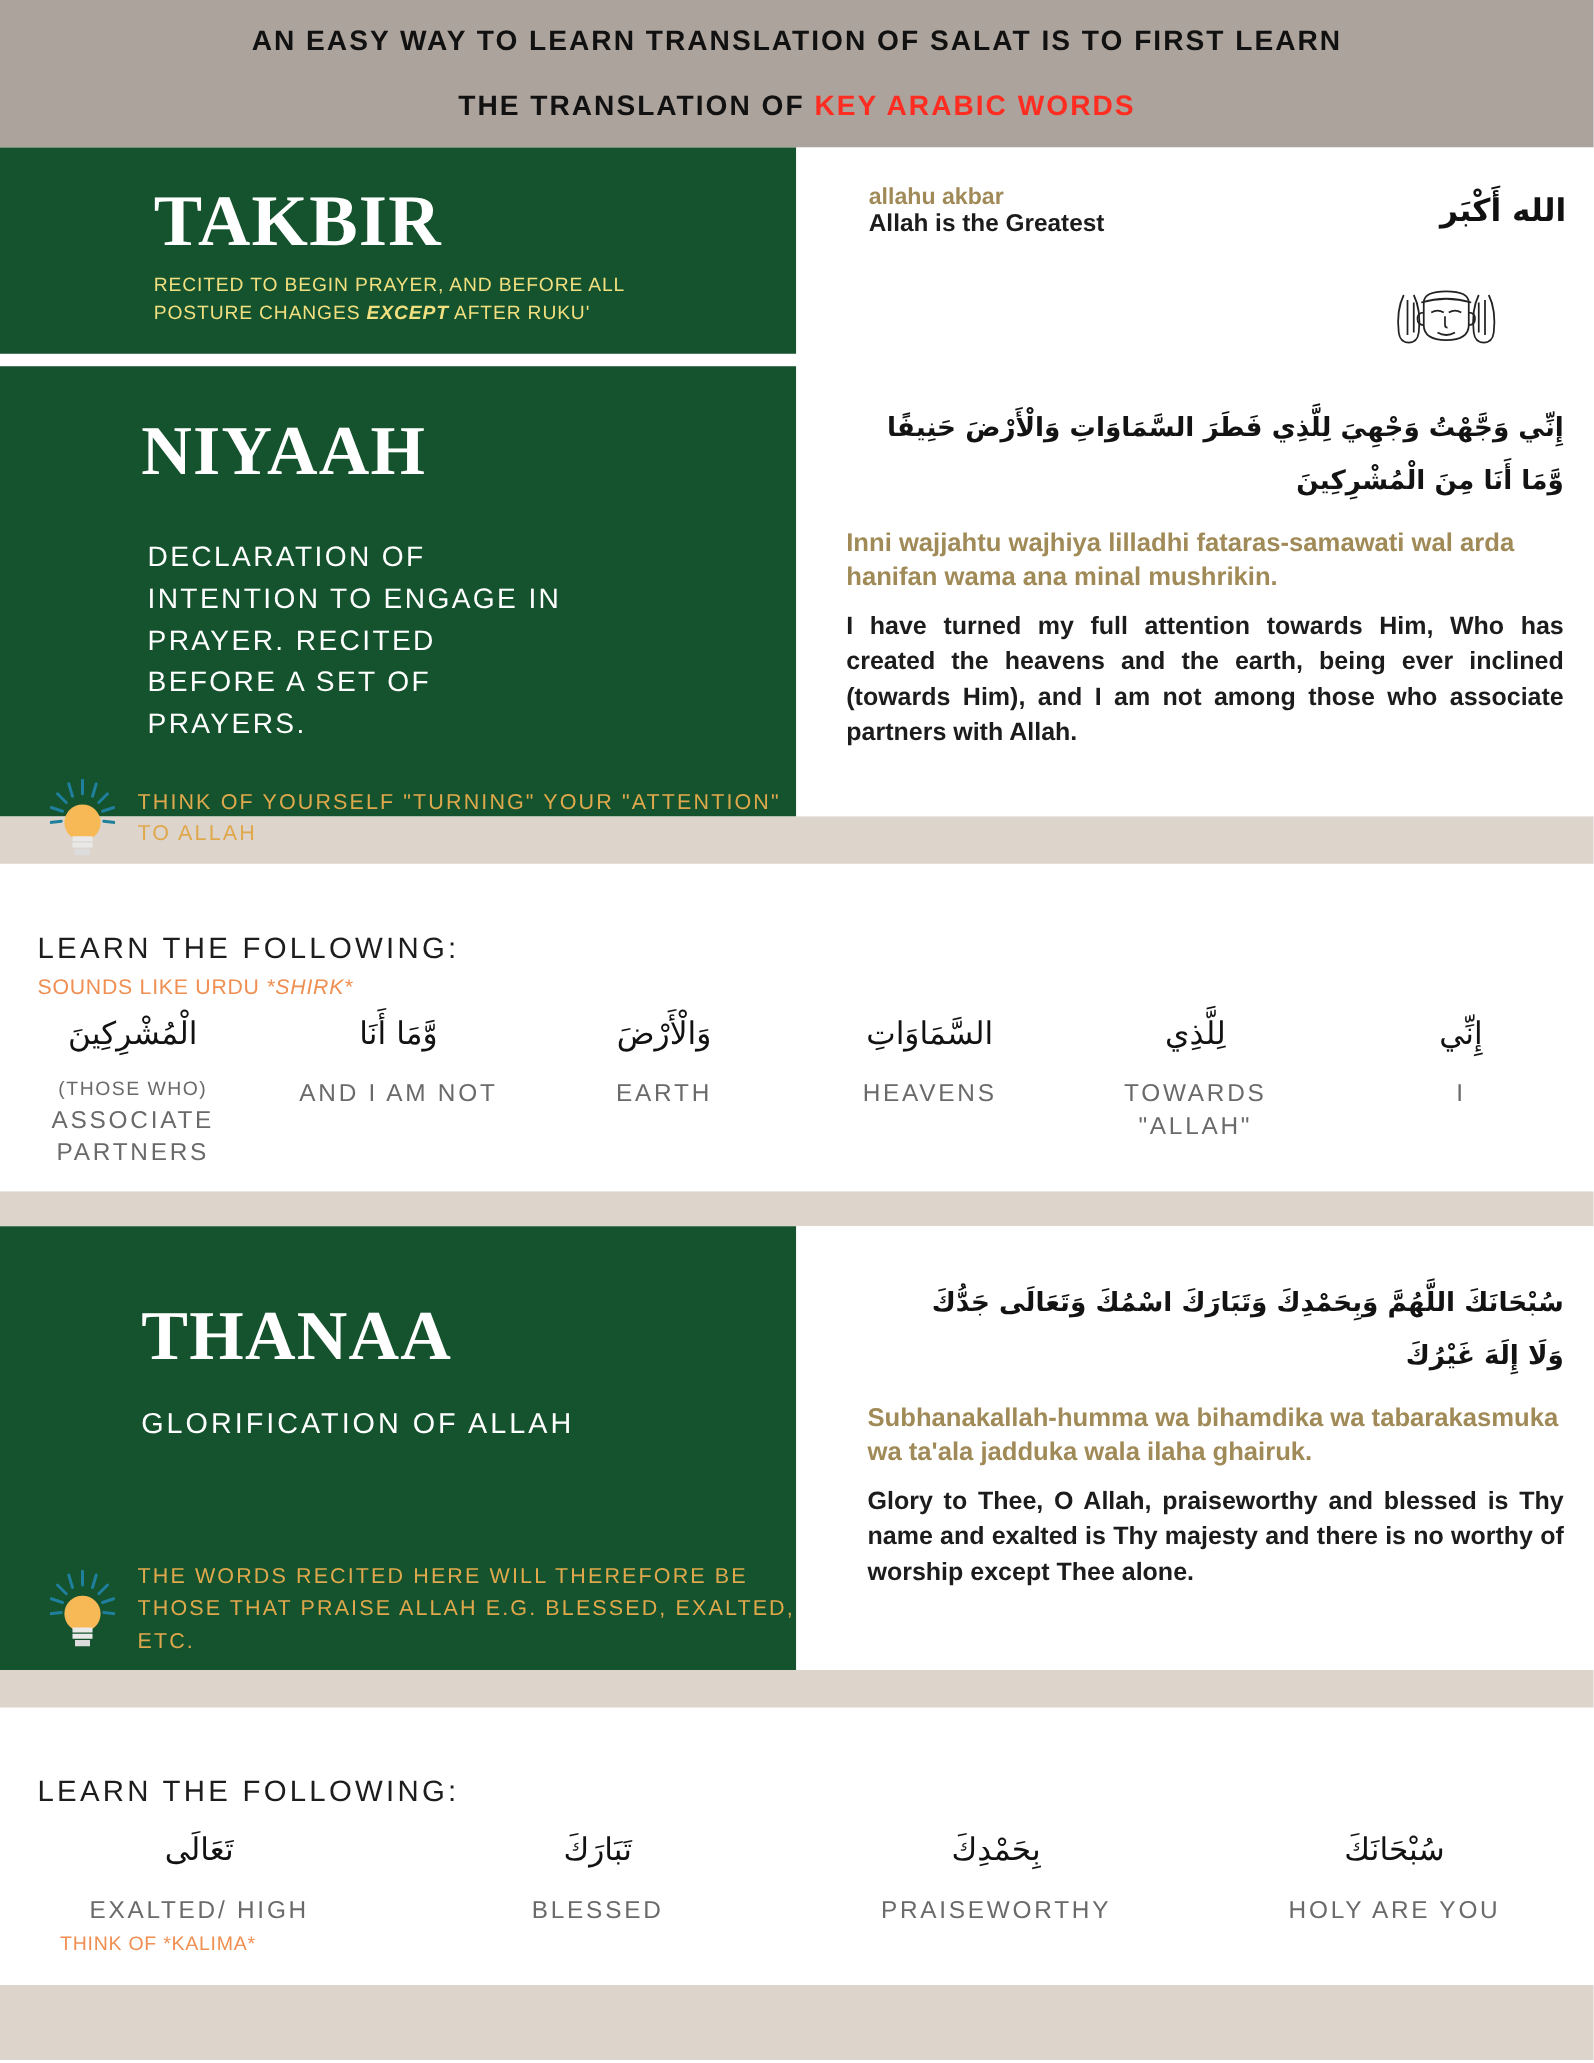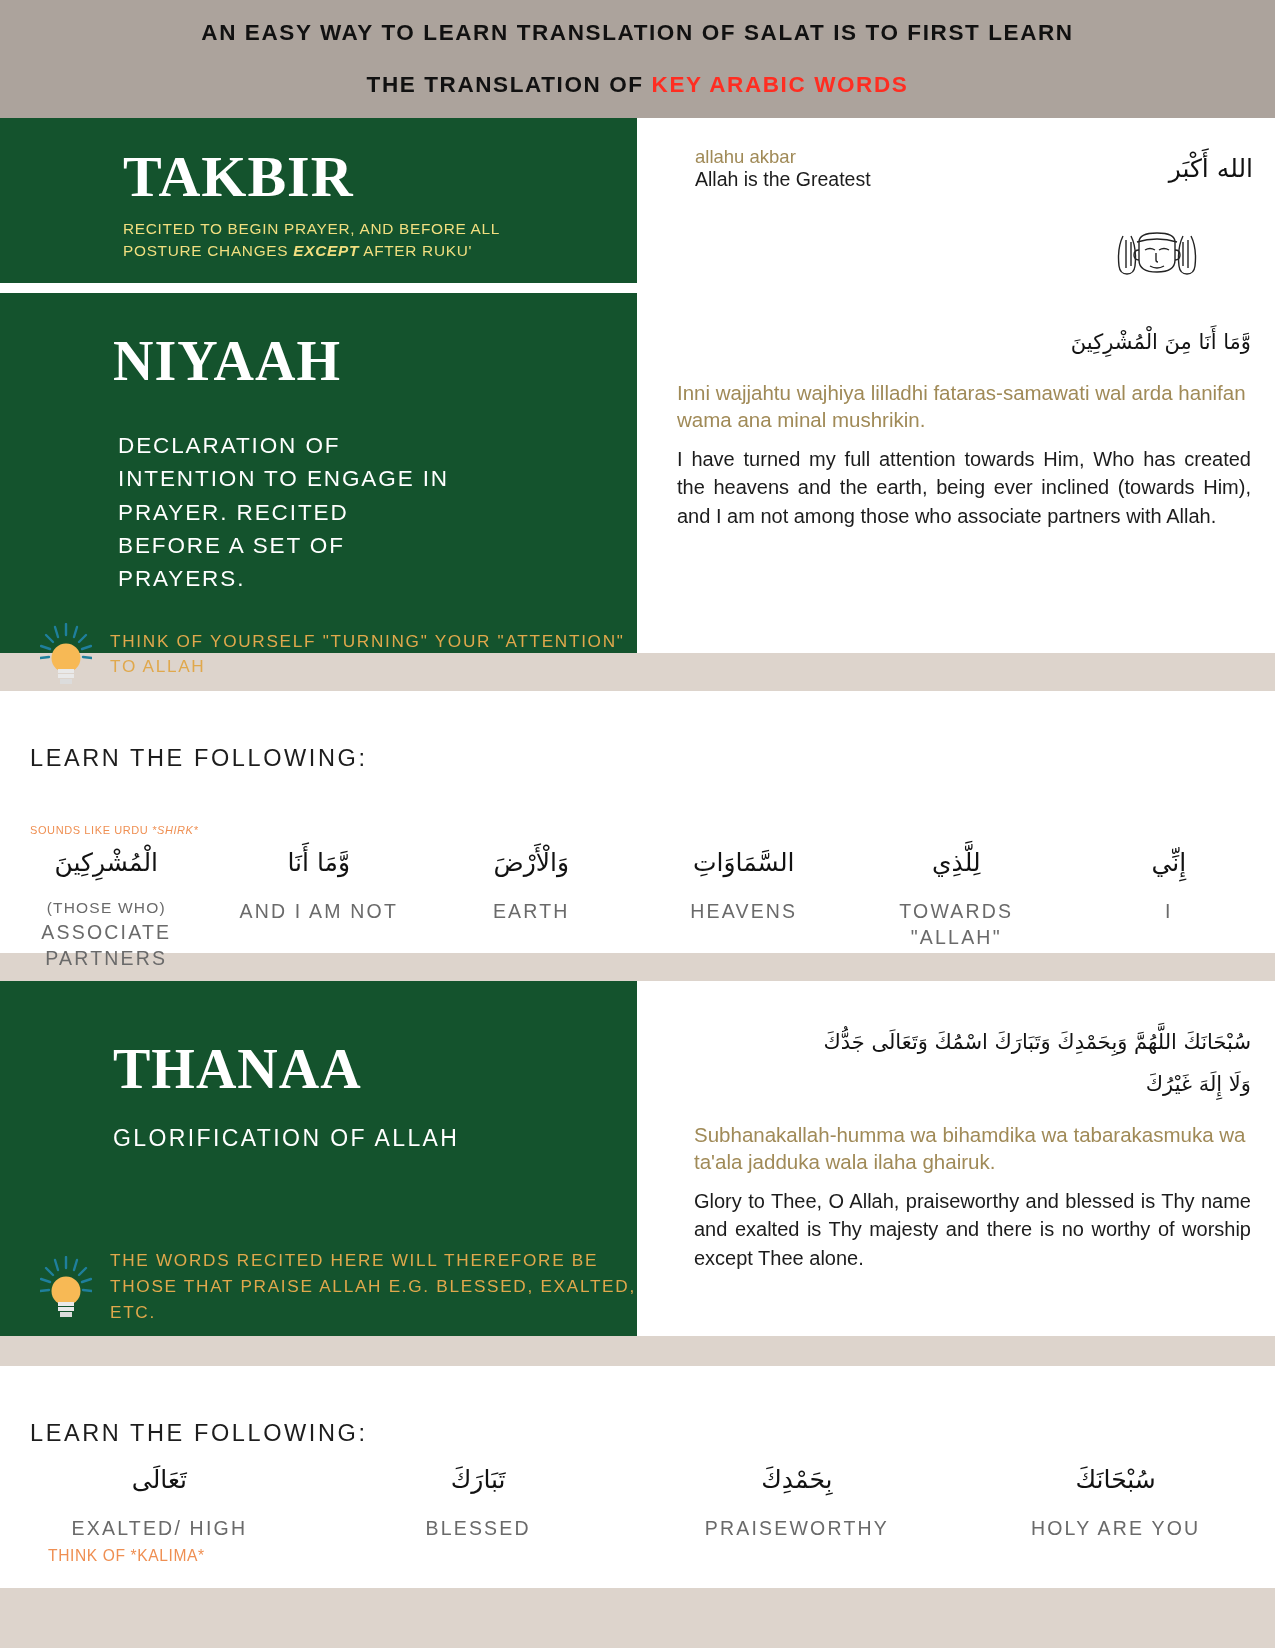--- a/index.html
+++ b/index.html
@@ -37,20 +37,21 @@
     background: #14532d;
     width: 637px;
     flex: 0 0 637px;
     position: relative;
   }
   .light-pane {
     background: #ffffff;
     width: 638px;
     flex: 0 0 638px;
     position: relative;
+    font-weight: bold;
   }
 
   .band { background: #ddd4cc; width: 1275px; }
   .white-gap { background:#ffffff; width:1275px; }
 
   
   .takbir-row { height: 165px; }
   .display-title {
     font-family: "Liberation Serif", serif;
     font-weight: bold;
@@ -137,24 +138,23 @@
   .learn-wrap { background:#ffffff; width: 1275px; position: relative; }
   .learn-title {
     font-size: 23.5px;
     letter-spacing: 2.6px;
     color: #1d1d1d;
     padding: 22px 0 0 30px;
     margin-top: 32px;
   }
   .learn-note {
     color: #ef8f52;
-    font-size: 11px;
+    font-size: 17px;
     letter-spacing: 0.6px;
     padding: 8px 0 0 30px;
-    margin-top: 44px;
   }
   .learn-note i { font-style: italic; }
   .words {
     display: flex;
     flex-direction: row-reverse;
     justify-content: flex-start;
     padding: 8px 0 0 0;
   }
   .word-cell {
     flex: 1 1 0;
@@ -272,20 +272,21 @@
           <circle cx="26" cy="35" r="14.5" fill="#f7b955"></circle>
           <rect x="18" y="46" width="16" height="4" fill="#e9e9e9"></rect>
           <rect x="18" y="51" width="16" height="4" fill="#e9e9e9"></rect>
           <rect x="20" y="56" width="12" height="5" fill="#dcdcdc"></rect>
         </svg>
       </span>
       <span class="tip-text">THINK OF YOURSELF "TURNING" YOUR "ATTENTION" TO ALLAH</span>
     </div>
   </div>
   <div class="light-pane niyaah-right">
+    <div class="ar-block">إِنِّي وَجَّهْتُ وَجْهِيَ لِلَّذِي فَطَرَ السَّمَاوَاتِ وَالْأَرْضَ حَنِيفًا</div>
     <div class="ar-block">وَّمَا أَنَا مِنَ الْمُشْرِكِينَ</div>
     <div class="translit">Inni wajjahtu wajhiya lilladhi fataras-samawati wal arda hanifan wama ana minal mushrikin.</div>
     <div class="english">I have turned my full attention towards Him, Who has created the heavens and the earth, being ever inclined (towards Him), and I am not among those who associate partners with Allah.</div>
   </div>
 </div>
 
 <div class="band" style="height:38px;"></div>
 
 <div class="learn-wrap" style="height:230px;">
   <div class="learn-title">LEARN THE FOLLOWING:</div>

